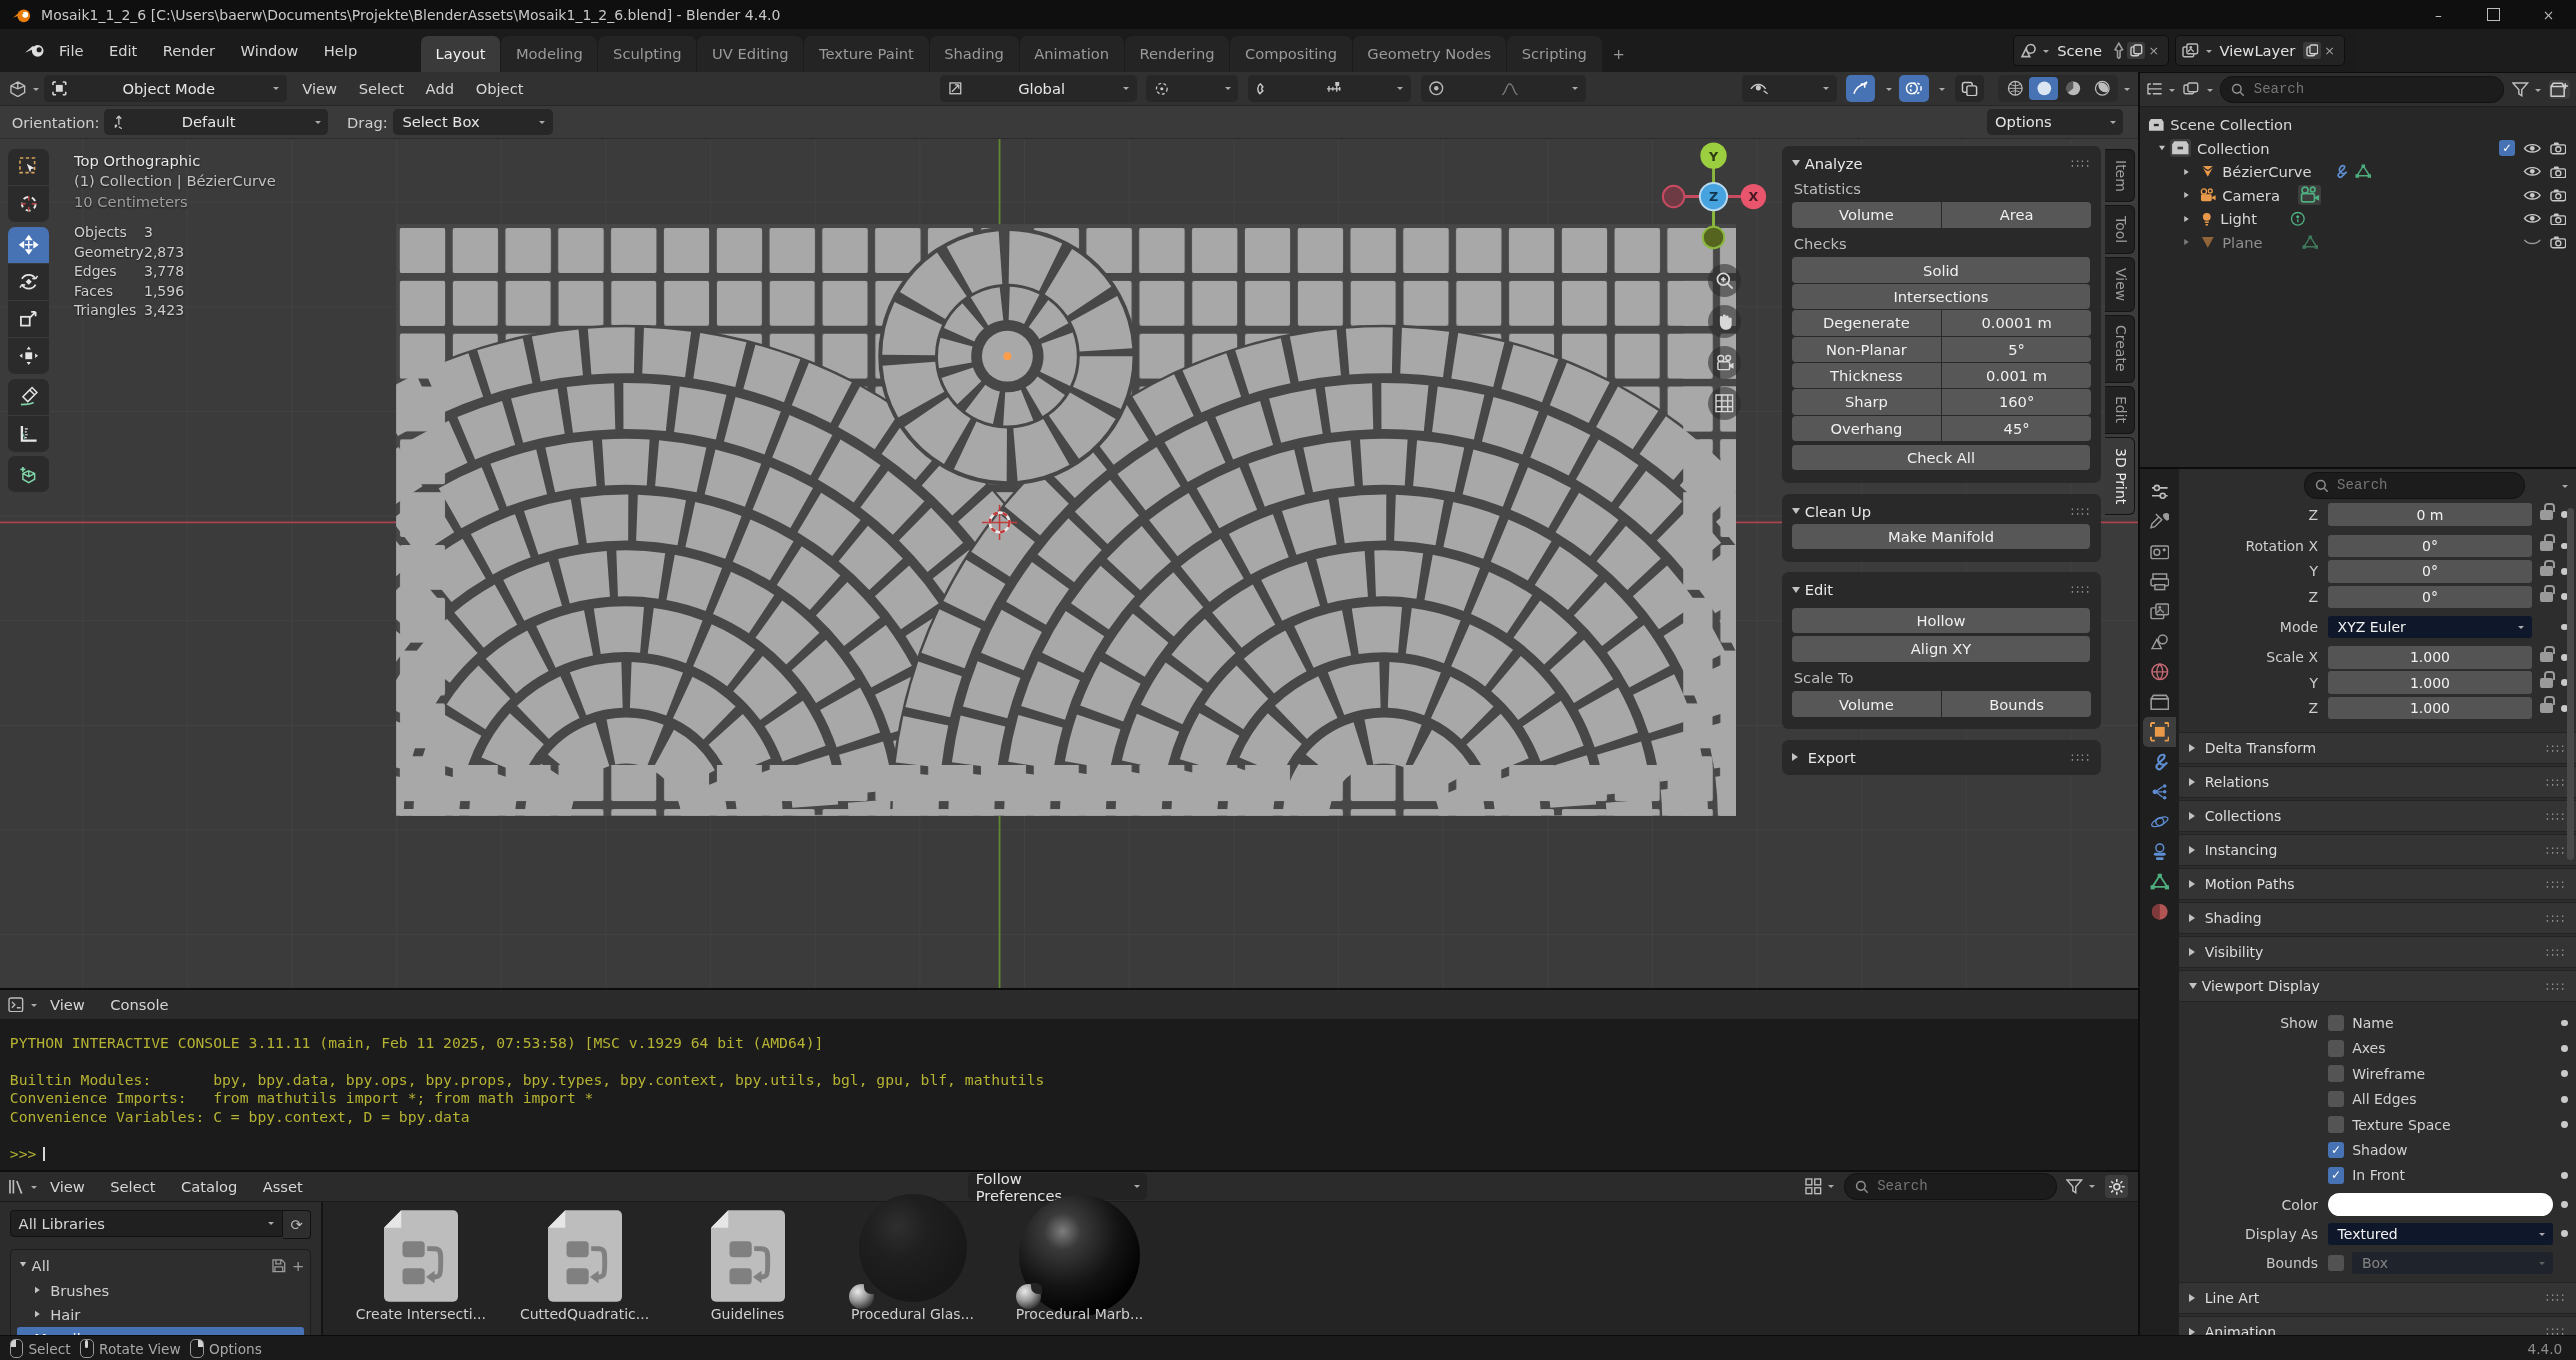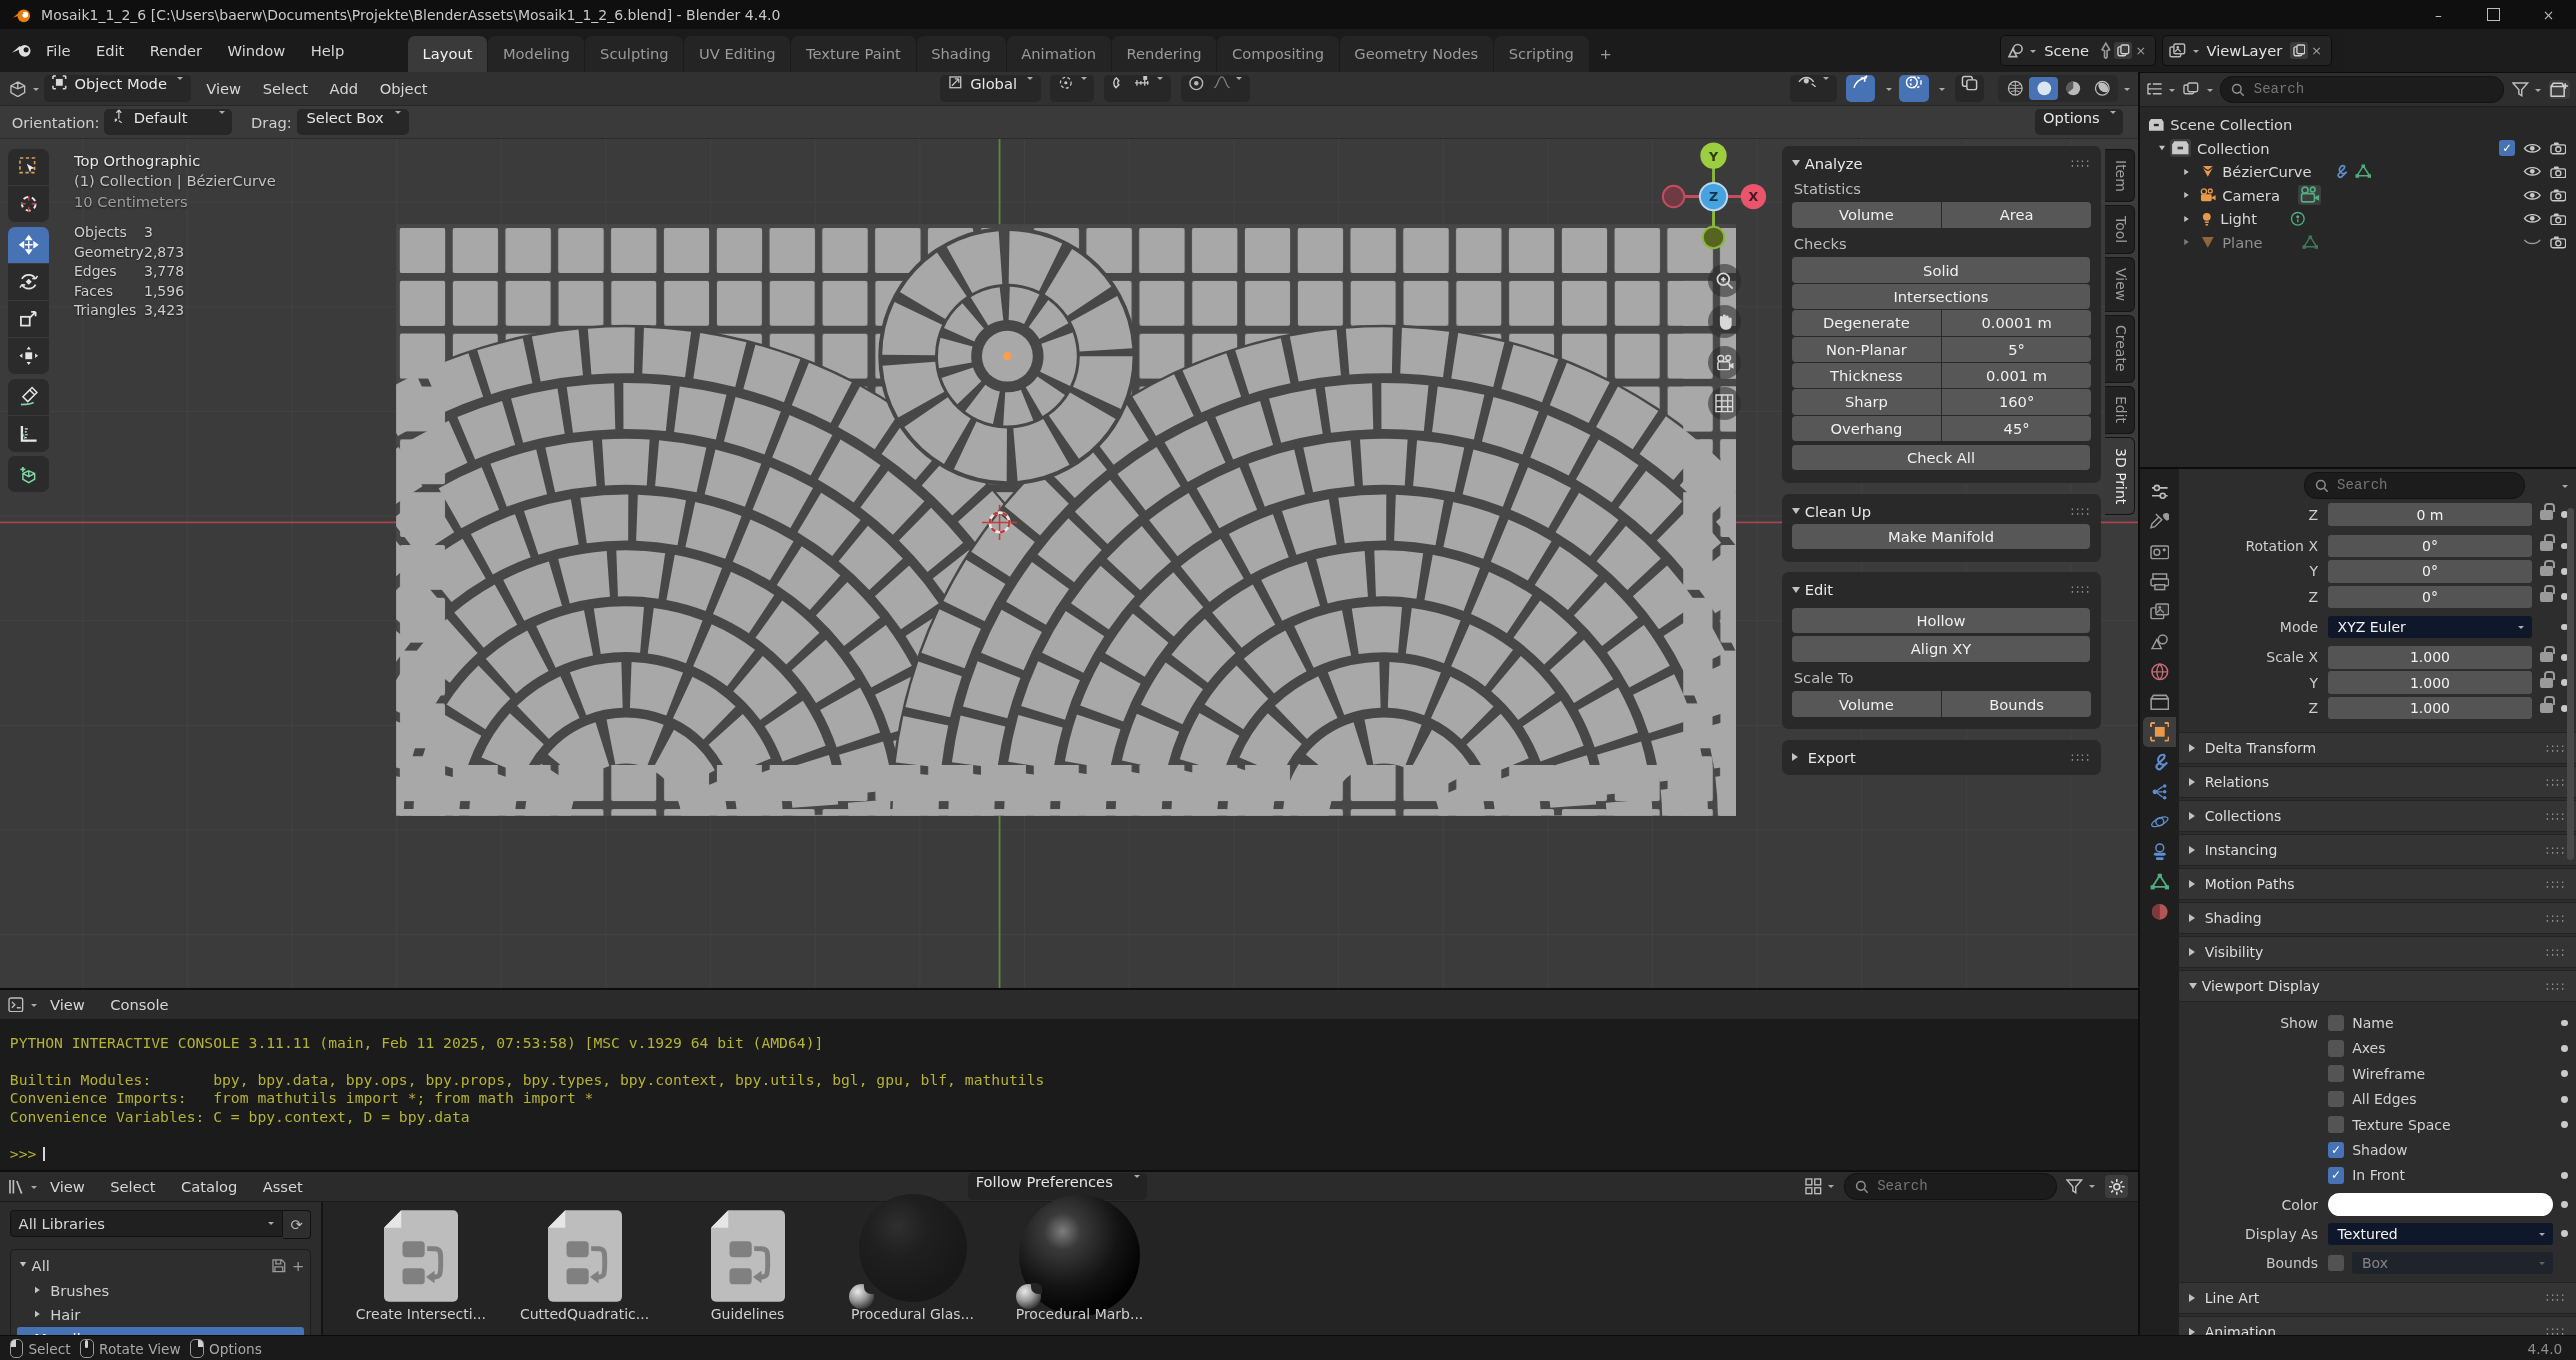--- a/index.html
+++ b/index.html
@@ -5,40 +5,40 @@
   html,body{margin:0;padding:0;background:#000;}
   #root{position:relative;width:2576px;height:1360px;background:#1c1c1c;font-family:"DejaVu Sans","Liberation Sans",sans-serif;font-size:14.7px;color:#d4d4d4;overflow:hidden;}
   .abs{position:absolute;}
   
   .titlebar{left:0;top:0;width:2576px;height:29px;background:#0f0f0f;display:flex;align-items:center;color:#c9c9c9;}
   .titlebar .title{margin-left:9.8px;font-size:14px;}
   .winbtns{margin-left:auto;display:flex;height:29px;}
   .winbtn{width:55px;height:29px;display:flex;align-items:center;justify-content:center;color:#bbb;font-size:13.7px;}
   .maxglyph{width:10.8px;height:10.8px;border:1.5px solid #bbb;}
   
-  .topbar{left:0;top:29px;width:2344px;height:43px;background:#1b1b1b;display:flex;align-items:center;border-bottom:1px solid #0d0d0d;}
+  .topbar{left:0;top:29px;width:2344px;height:43px;background:#1b1b1b;display:flex;align-items:center;border-bottom:1px solid #0d0d0d;padding-left:13px;}
   .menu{padding:4.9px 12.7px;color:#d6d6d6;border-radius:3.9px;}
   .tabs{display:flex;margin-left:51px;height:43px;align-items:flex-end;}
   .tab{padding:8.8px 14.7px 9.8px;color:#9a9a9a;background:#242424;margin-right:1px;border-radius:6.8px 6.8px 0 0;font-size:14.7px;white-space:nowrap;}
   .tab.active{background:#3a3a3a;color:#f0f0f0;}
   .tab.plus{background:transparent;color:#9a9a9a;padding:8.8px 9.8px 9.8px;}
   .idsel{display:flex;align-items:center;background:#232323;border:1px solid #0e0e0e;border-radius:4.9px;height:29px;padding:0 5.9px;margin-right:5.9px;}
   .idsel .nm{padding:0 7.8px;color:#e2e2e2;}
   .mini{width:17.6px;height:17.6px;display:inline-flex;align-items:center;justify-content:center;color:#9f9f9f;font-size:12.7px;}
   .mini.boxed{background:#3a3a3a;border-radius:2.9px;}
   
   .car{width:0;height:0;border:3.9px solid transparent;border-top-color:#ababab;margin-left:5.9px;transform:translateY(2px);}
   .tri-r{display:inline-block;width:0;height:0;border:4.9px solid transparent;border-left:6.8px solid #c2c2c2;margin-right:5.9px;}
   .tri-d{display:inline-block;width:0;height:0;border:4.9px solid transparent;border-top:6.8px solid #c2c2c2;margin-right:4.9px;transform:translateY(2px);}
   .dots{margin-left:auto;color:#8f8f8f;letter-spacing:2px;font-size:12.7px;}
   
   .viewport{left:0;top:72px;width:2138px;height:915px;background:#3b3b3b;border-right:2px solid #0d0d0d;}
   .vph{height:33px;background:#313131;display:flex;align-items:center;position:relative;border-bottom:1px solid #262626;}
   .vph .menu{padding:3.9px 10.8px;}
-  .selbox{display:flex;align-items:flex-start;background:#272727;border-radius:4.9px;height:26.4px;padding:0 7.8px;margin:0 4.9px;color:#e6e6e6;}
+  .selbox{display:flex;align-items:center;background:#272727;border-radius:4.9px;height:26.4px;padding:0 7.8px;margin:0 4.9px;color:#e6e6e6;gap:48px;}
   .vpt{height:32px;background:#3a3a3a;display:flex;align-items:center;position:relative;border-bottom:1px solid #2c2c2c;color:#cfcfcf;}
   .canvas{position:relative;width:2138px;height:849px;overflow:hidden;}
   
   .ovl{left:74px;top:11.7px;color:#e8e8e8;text-shadow:0 1px 2px rgba(0,0,0,.6);line-height:20.5px;}
   .ovl .l2{color:#c3c3c3;} .ovl .l3{color:#9f9f9f;}
   .stats{margin-top:10.8px;color:#cfcfcf;font-size:14px;line-height:19.6px;}
   .stats div{display:flex;} .stats .sl{width:70px;} 
   
   .ltools{left:7.8px;top:9.8px;display:flex;flex-direction:column;}
   .tbtn{width:41px;height:36px;background:rgba(42,42,42,.92);display:flex;align-items:center;justify-content:center;margin-bottom:1px;}

